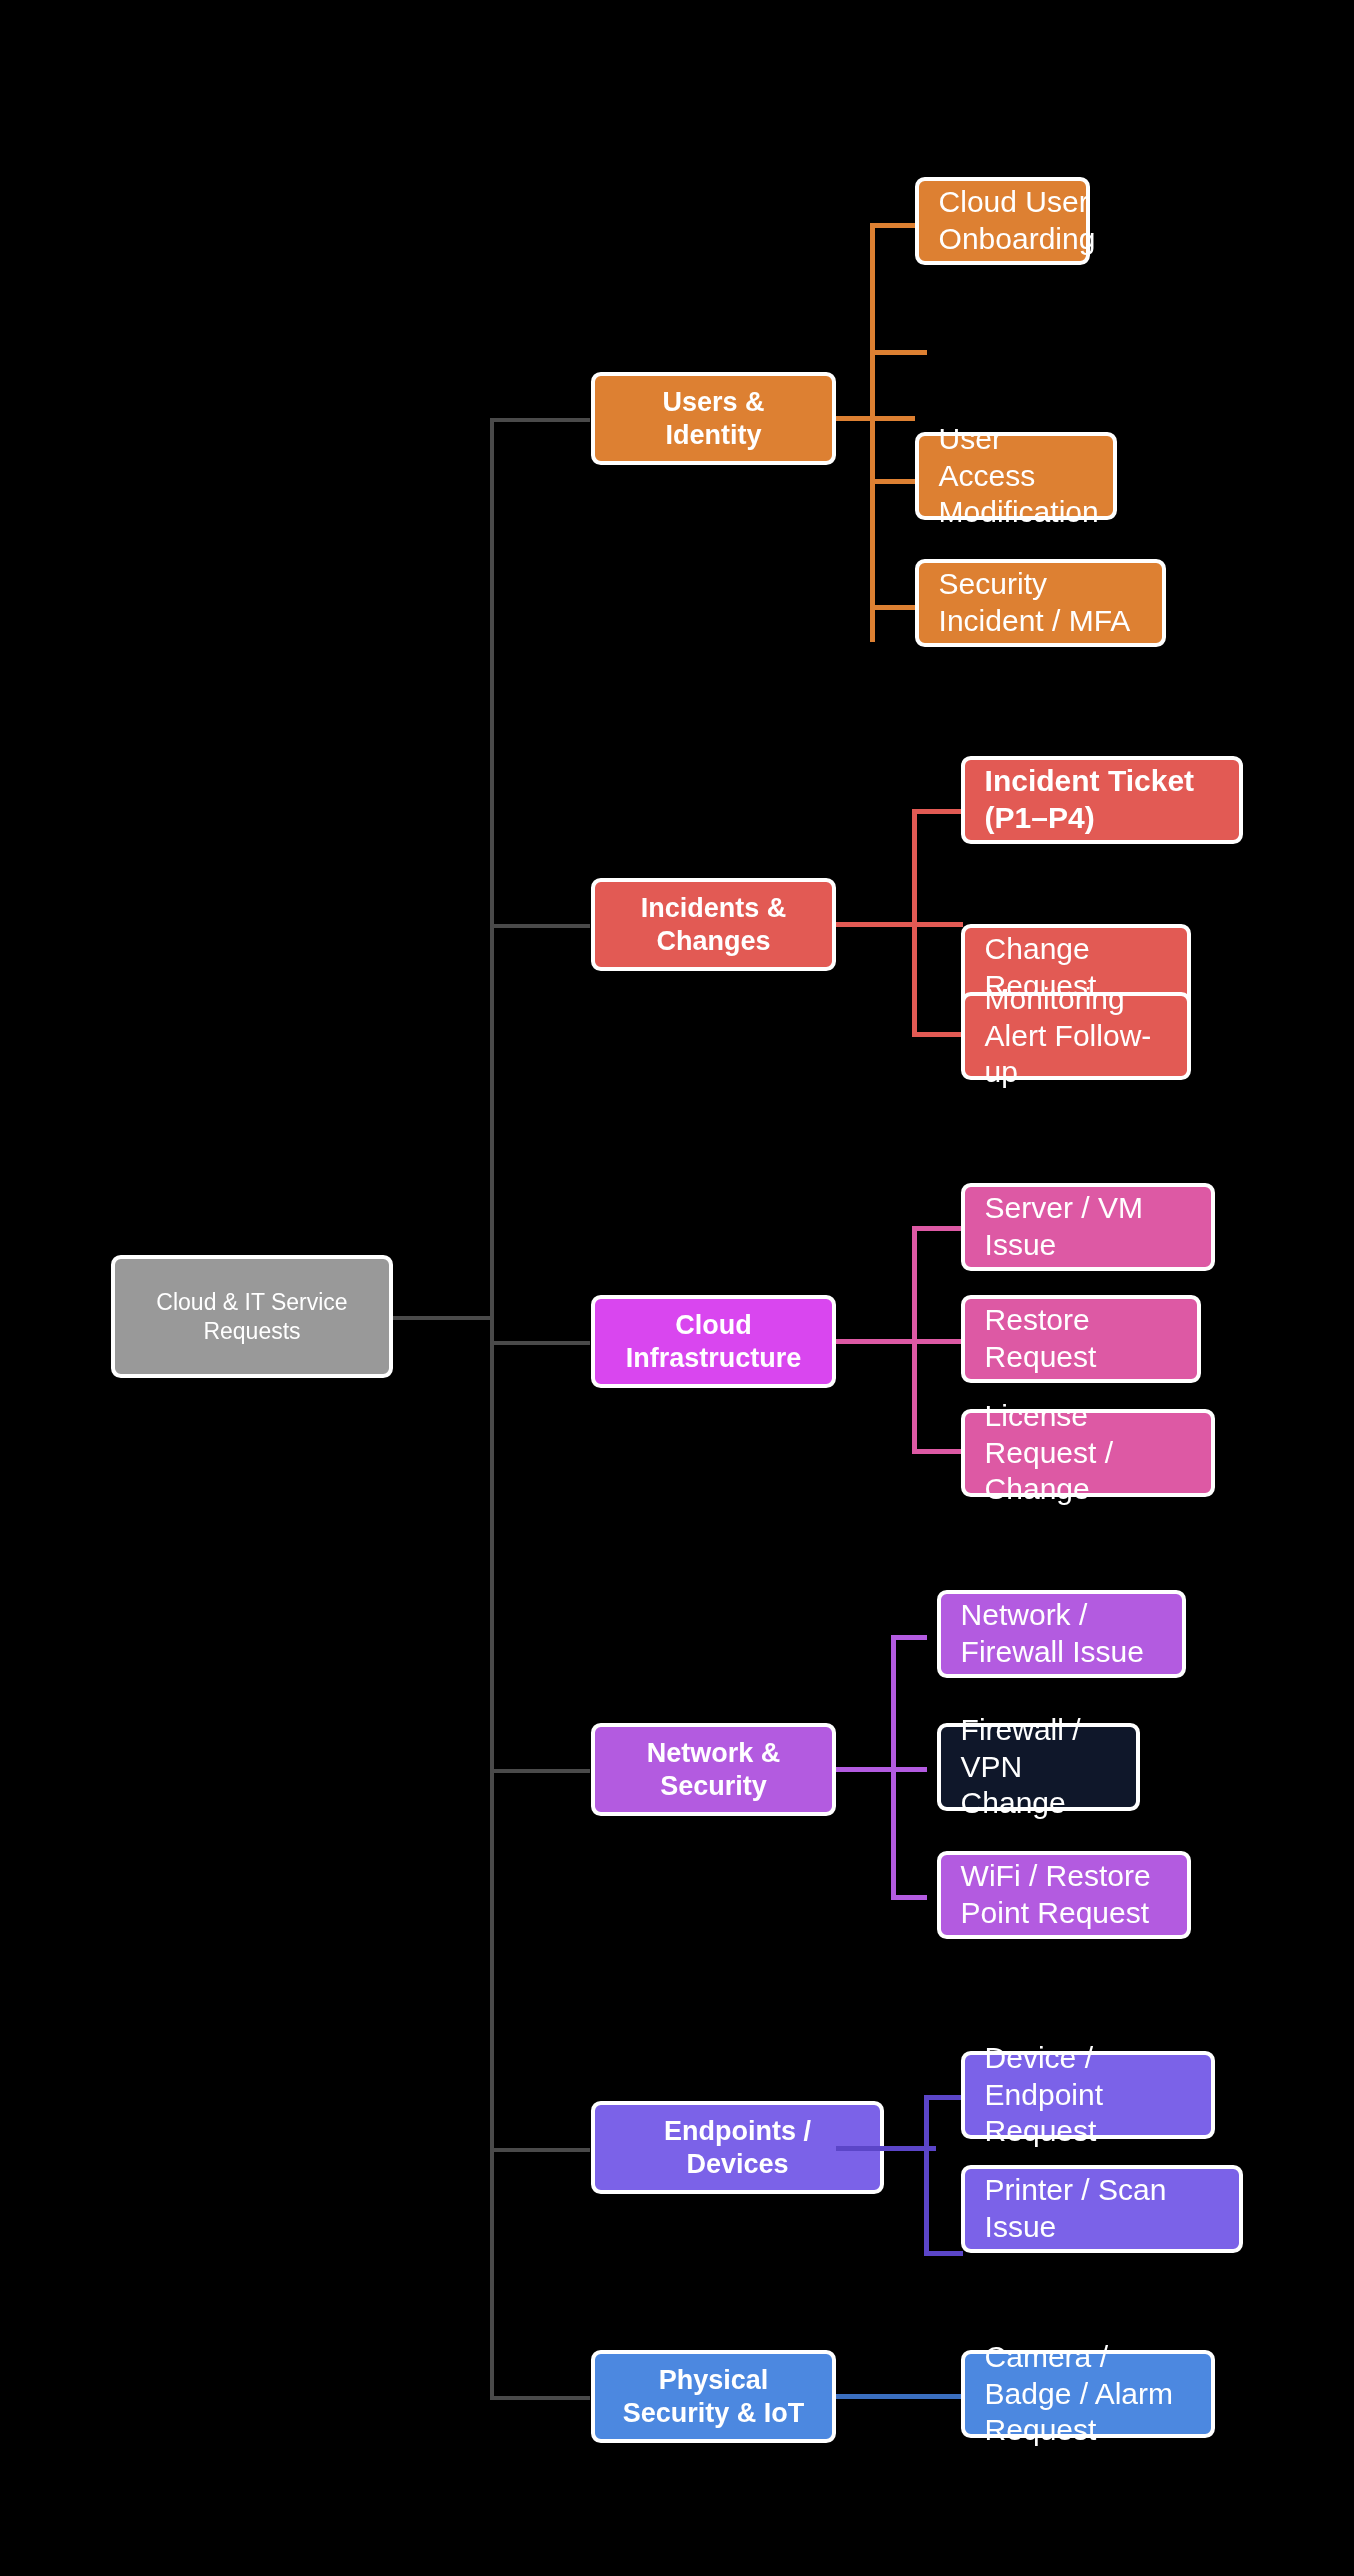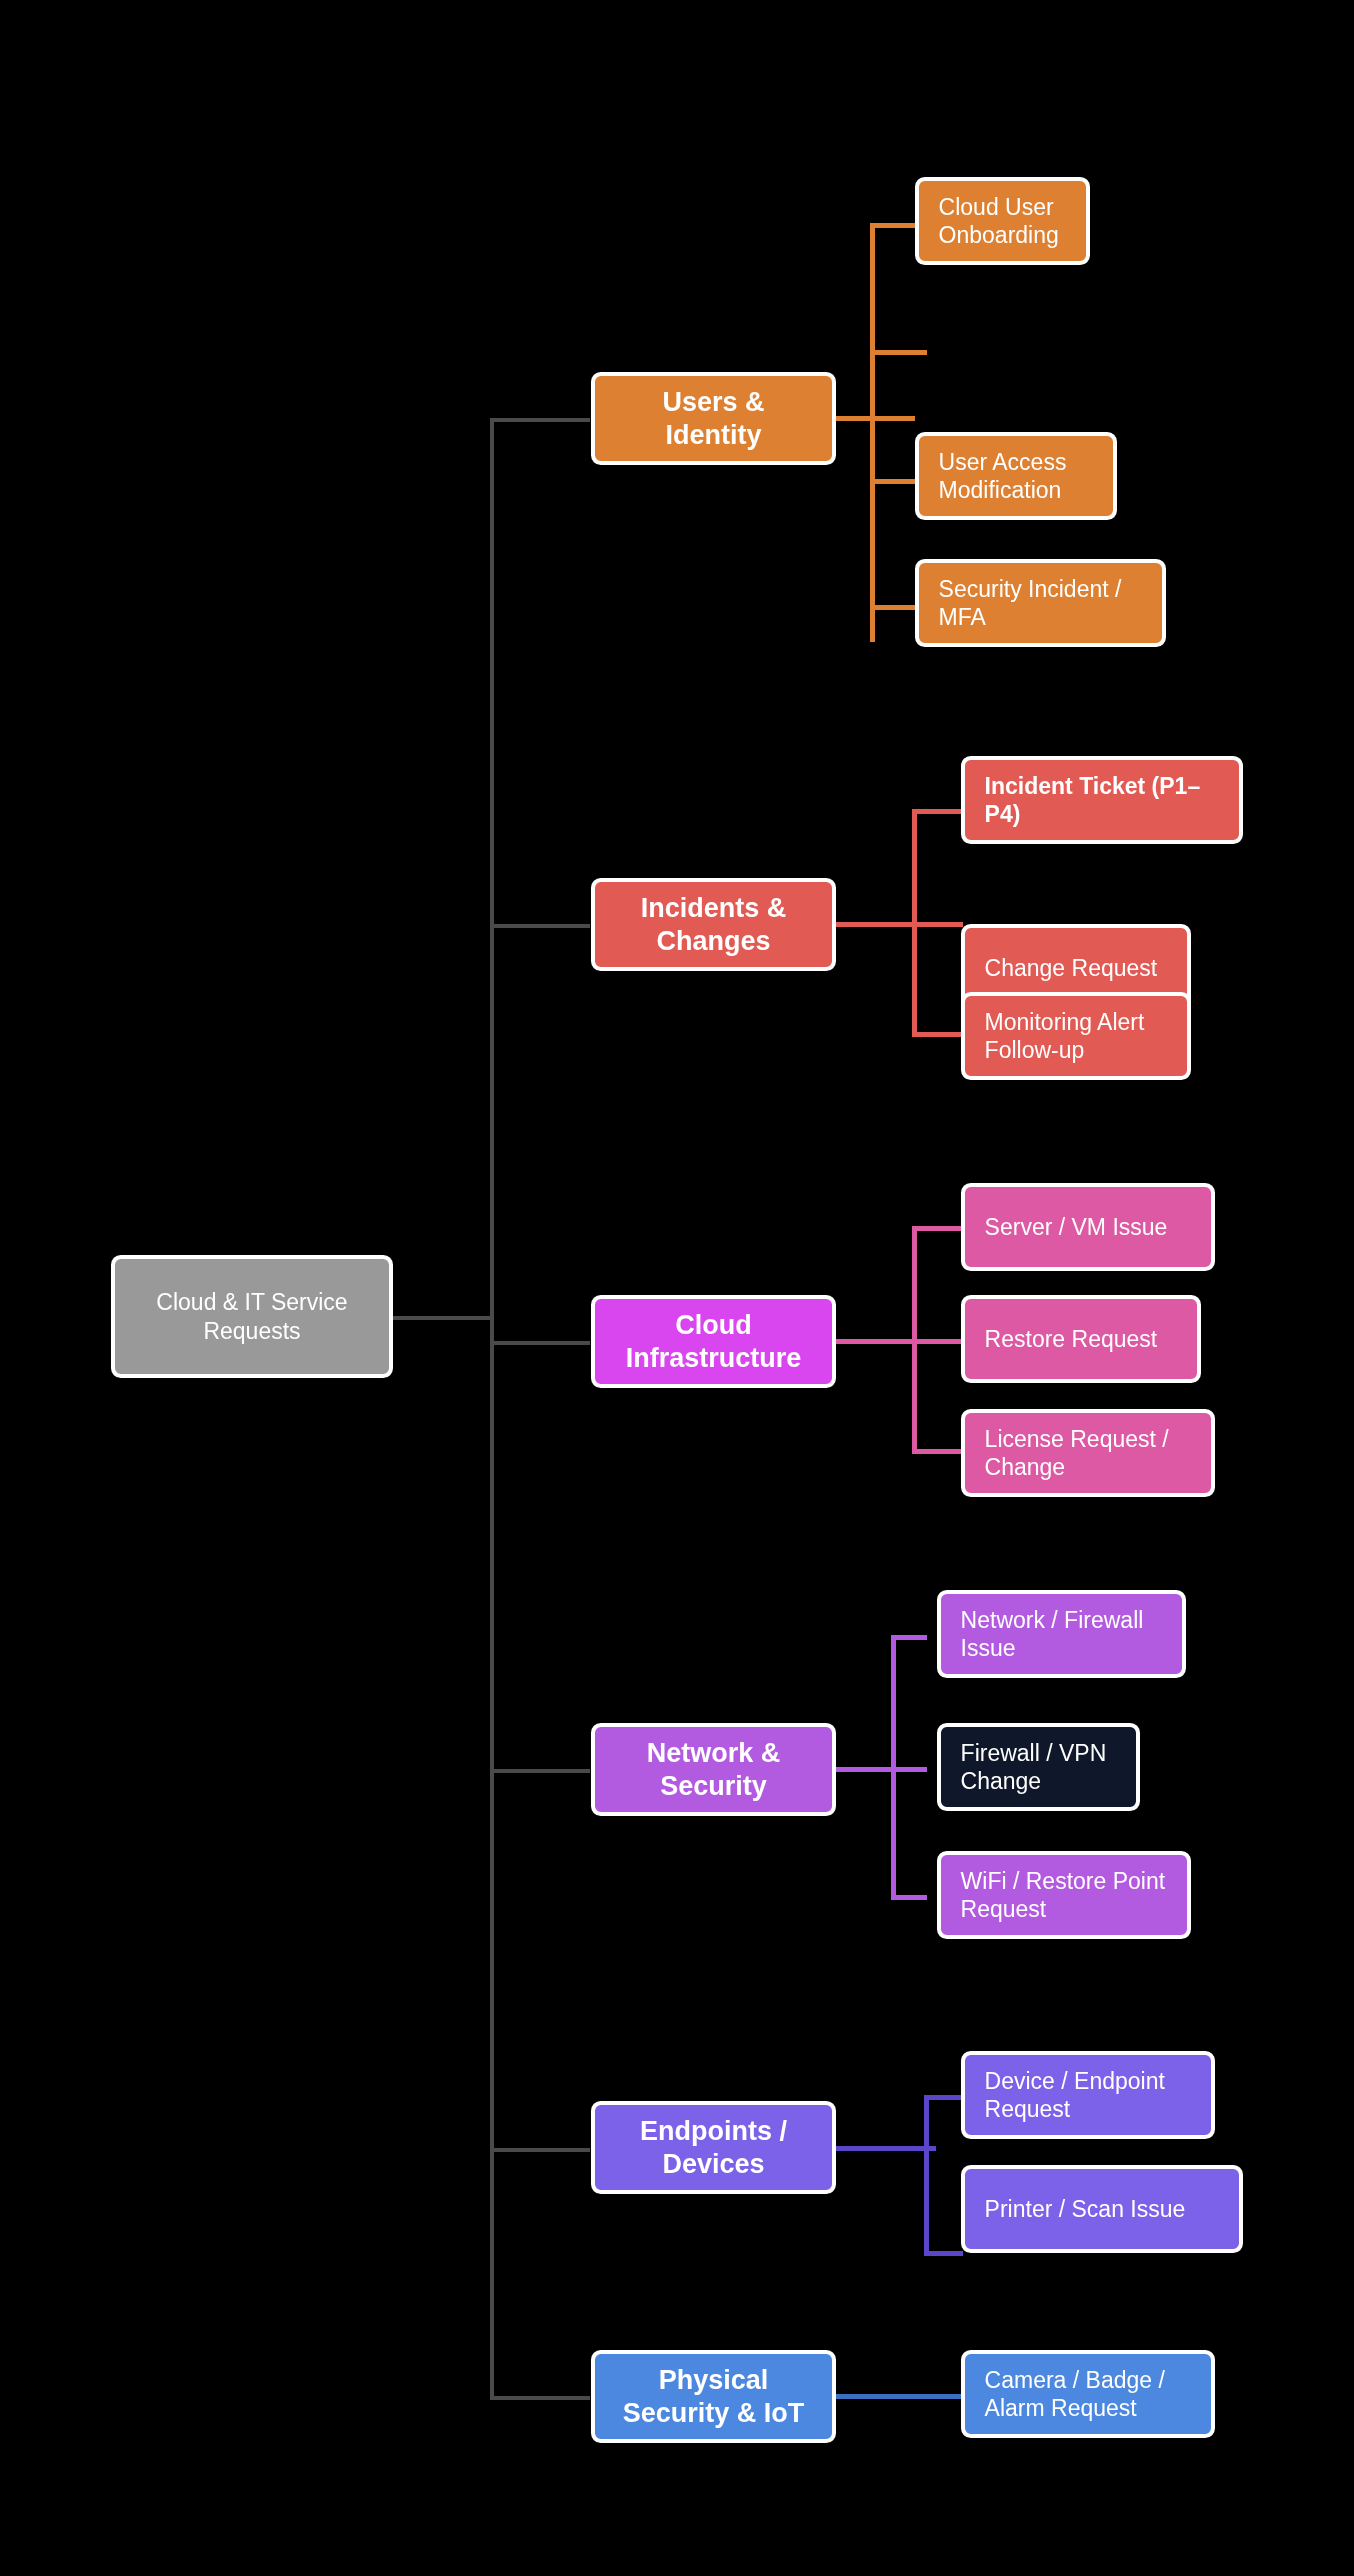--- a/index.html
+++ b/index.html
@@ -41,21 +41,21 @@
     font-size: 23px;
     font-weight: 400;
   }
   .node.root .label { text-align: center; padding: 0 14px; }
   .node.cat {
     font-size: 27px;
     font-weight: bold;
     text-align: center;
   }
   .node.leaf {
-    font-size: 23px;
+    font-size: 30px;
     font-weight: 400;
     text-align: left;
   }
   .conn {
     position: absolute;
     background: #4a4a4a;
   }
   .conn.h { height: 3.5px; }
   .conn.v { width: 3.5px; }
   .sconn {
@@ -157,21 +157,21 @@
   <div class="node leaf" style="left:937px; top:1590px; width:249px; height:88px; background:#B35BE0;">
     <span class="label">Network / Firewall Issue</span>
   </div>
   <div class="node leaf" style="left:937px; top:1723px; width:203px; height:88px; background:#0f172a;">
     <span class="label">Firewall / VPN Change</span>
   </div>
   <div class="node leaf" style="left:937px; top:1851px; width:254px; height:88px; background:#B35BE0;">
     <span class="label">WiFi / Restore Point Request</span>
   </div>
 
-  <div class="node cat" style="left:591px; top:2101px; width:245px; height:93px; background:#7B62E8;">
+  <div class="node cat" style="left:591px; top:2101px; width:293px; height:93px; background:#7B62E8;">
     <span class="label">Endpoints / Devices</span>
   </div>
 
   <div class="sconn h" style="left:836px; top:2146px; width:100px; background:#5B45C8;"></div>
   <div class="sconn v" style="left:924px; top:2095px; height:161px; background:#5B45C8;"></div>
   <div class="sconn h" style="left:924px; top:2095px; width:39px; background:#5B45C8;"></div>
   <div class="sconn h" style="left:924px; top:2251px; width:39px; background:#5B45C8;"></div>
 
   <div class="node leaf" style="left:961px; top:2051px; width:254px; height:88px; background:#7B62E8;">
     <span class="label">Device / Endpoint Request</span>

